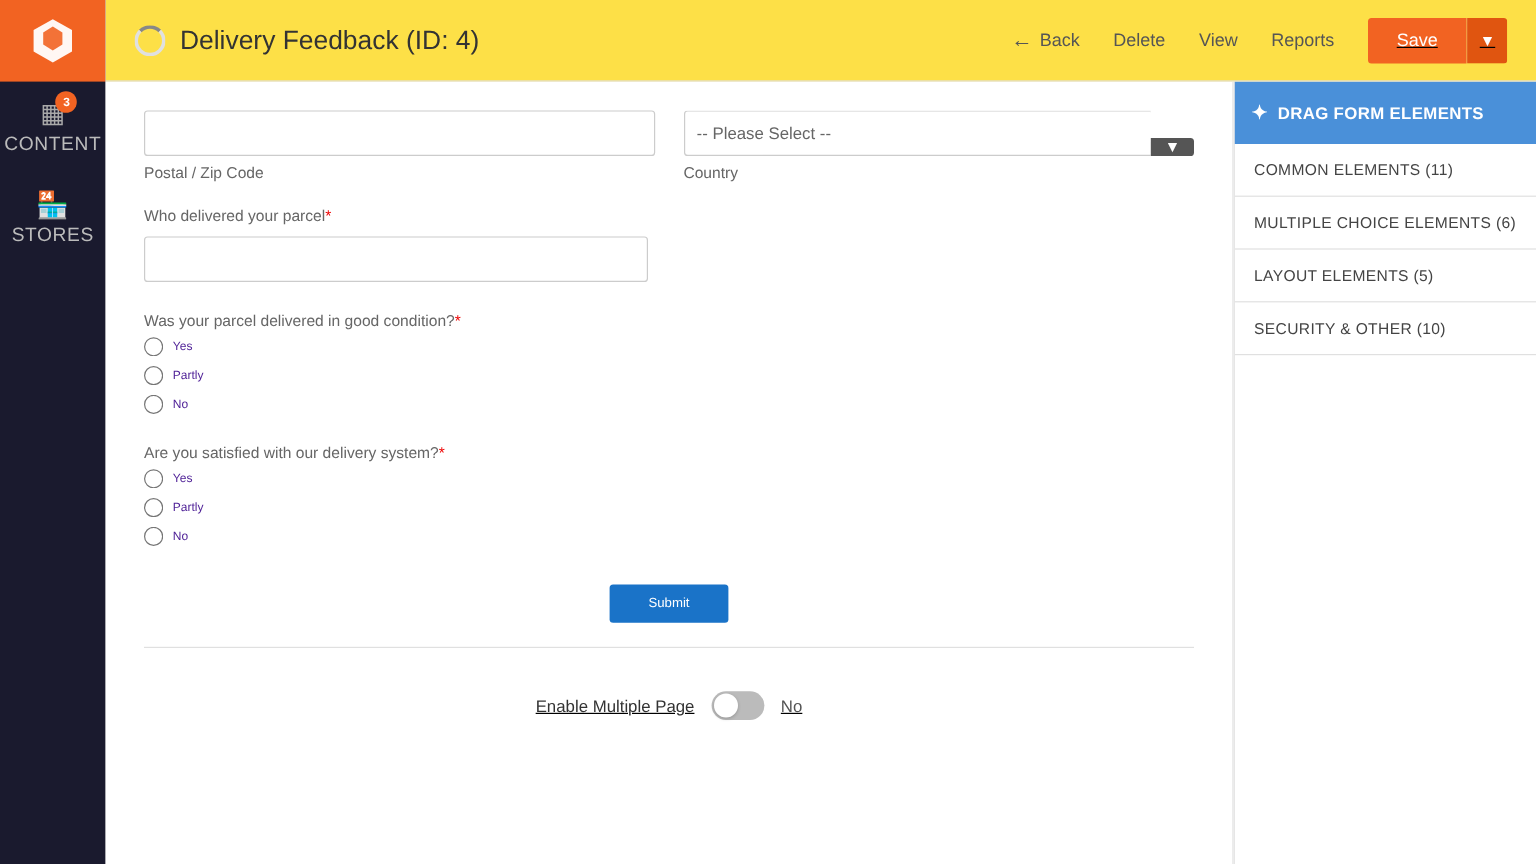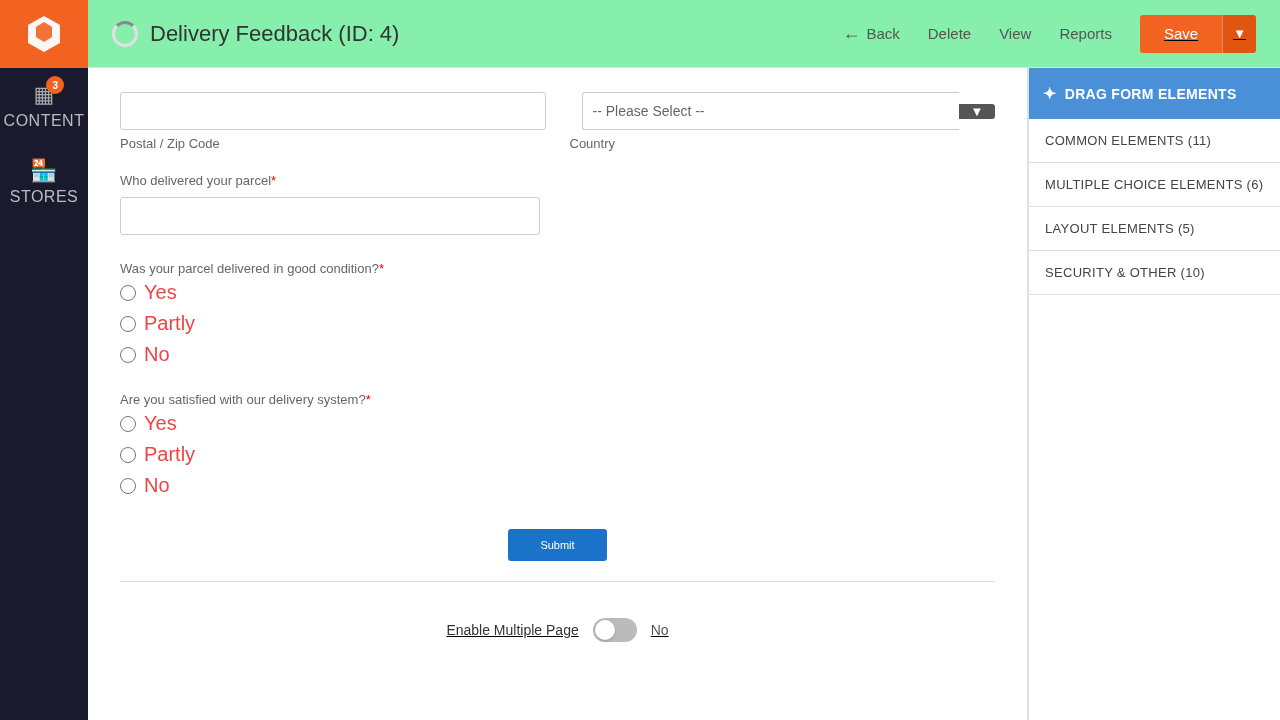--- a/index.html
+++ b/index.html
@@ -72,21 +72,21 @@
       flex: 1;
       display: flex;
       flex-direction: column;
       background: #f5f5f5;
       height: 720px;
       overflow: hidden;
     }
 
     
     .header {
-      background: #86efac;
+      background: #fde047;
       border-bottom: 1px solid #e0e0e0;
       height: 68px;
       display: flex;
       align-items: center;
       padding: 0 24px;
       flex-shrink: 0;
     }
     .header-title-wrap {
       display: flex;
       align-items: center;
@@ -188,22 +188,21 @@
       border-radius: 3px;
       padding: 8px 10px;
       font-size: 14px;
       color: #333;
       background: #fff;
       height: 38px;
     }
 
     .form-select-wrap {
       display: flex;
-      align-items: center;
-      margin-left: 12px;
+      align-items: flex-end;
     }
     .form-select {
       flex: 1;
       border: 1px solid #ccc;
       border-right: none;
       border-radius: 3px 0 0 3px;
       padding: 8px 10px;
       font-size: 14px;
       color: #666;
       background: #fff;
@@ -234,22 +233,22 @@
       align-items: center;
       gap: 8px;
       cursor: pointer;
     }
     .radio-option input[type=radio] {
       width: 16px;
       height: 16px;
       cursor: pointer;
     }
     .radio-label {
-      font-size: 20px;
-      color: #ef4444;
+      font-size: 10px;
+      color: #4c1d95;
     }
 
     .form-section {
       margin-bottom: 24px;
     }
 
     .submit-row {
       display: flex;
       justify-content: center;
       margin: 32px 0 16px;

